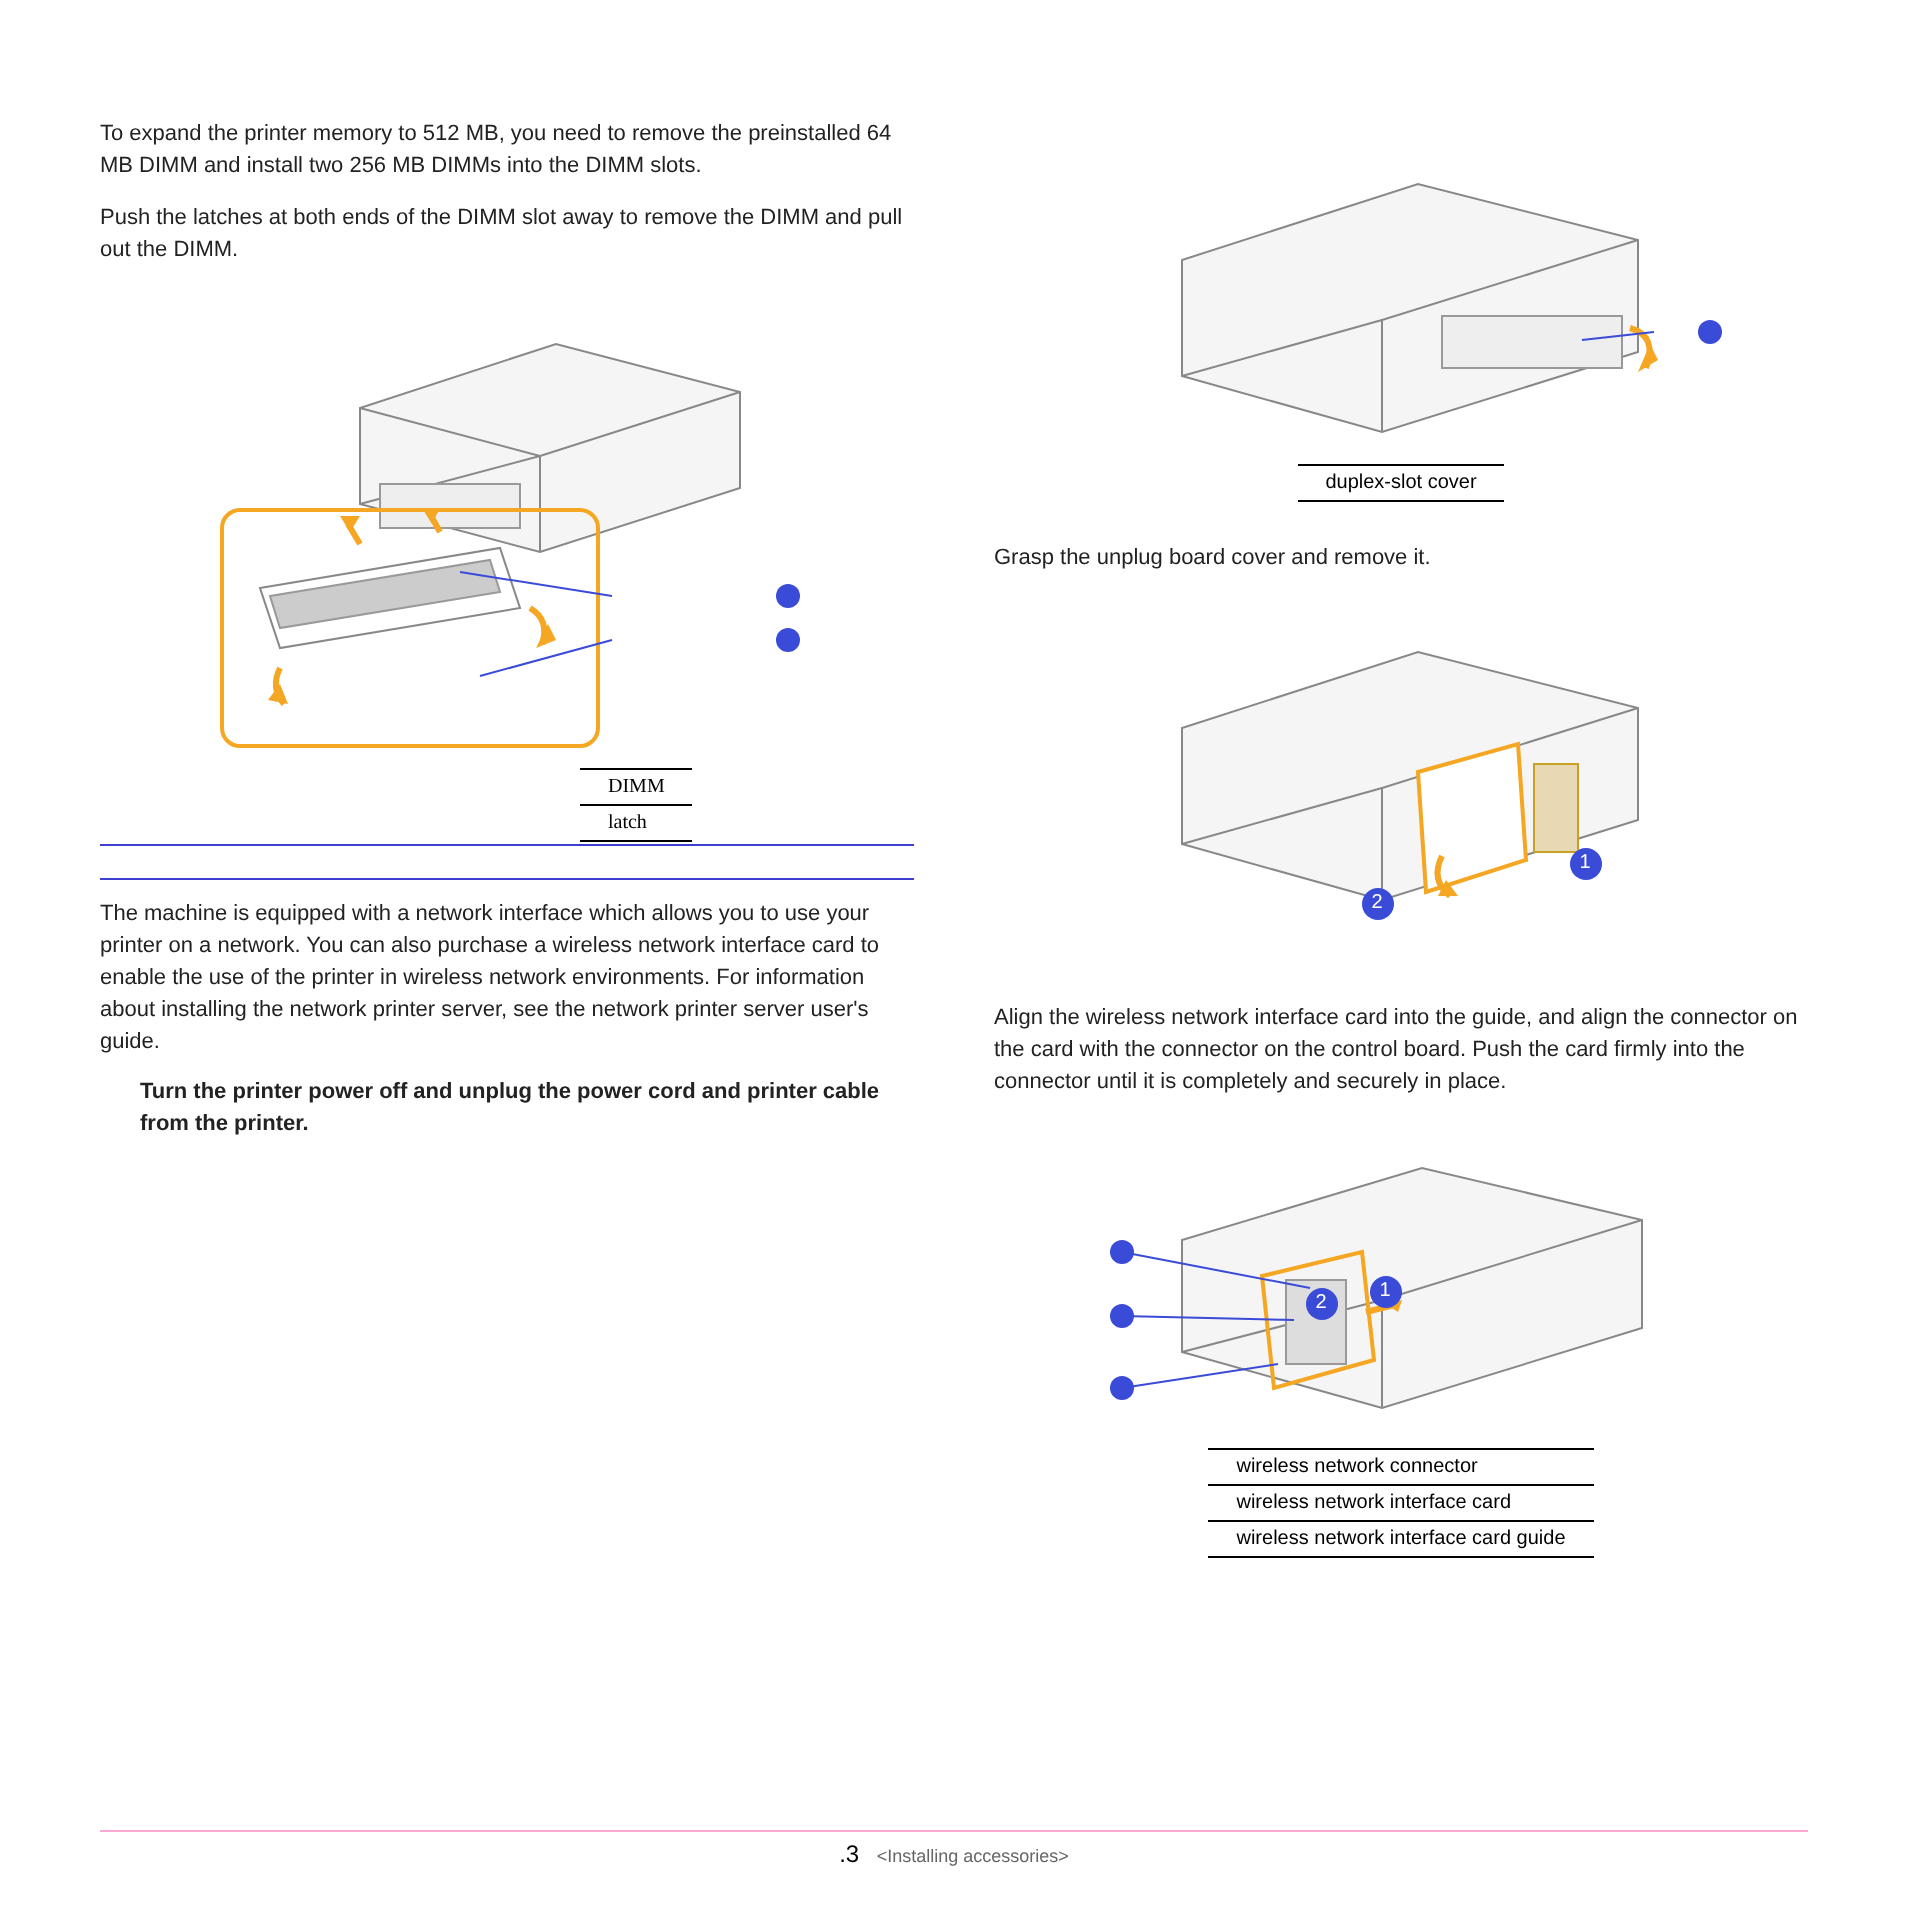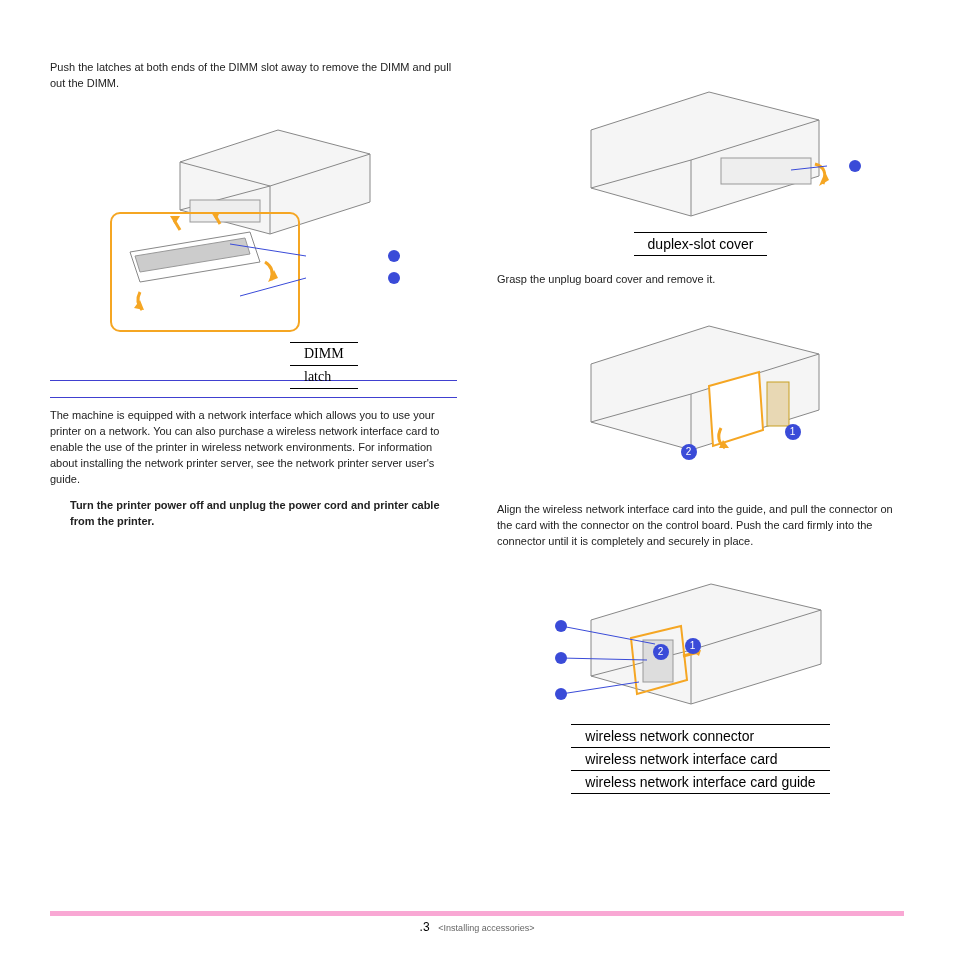--- a/index.html
+++ b/index.html
@@ -45,21 +45,21 @@
     height: 180px;
     position: relative;
     margin: 0 auto;
   }
   .printer-iso svg { width: 100%; height: 100%; }
 
   
   .label-table {
     border-collapse: collapse;
     margin: 4px auto 12px auto;
-    font-size: 14px;
+    font-size: 10px;
   }
   .label-table td { padding: 3px 14px; border-top: 1px solid #000; border-bottom: 1px solid #000; }
 
   .callout-badge {
     display: inline-flex;
     width: 16px; height: 16px;
     background:#3a4bd8;
     color:#fff;
     font-size:10px;
     border-radius:50%;
@@ -68,21 +68,21 @@
   }
   .callout-dot {
     position:absolute;
     width:12px; height:12px; border-radius:50%; background:#3a4bd8;
   }
 
   .footer {
     position:absolute;
     bottom: 20px;
     left: 0; right: 0;
-    border-top: 5px solid #f9a8d4;
+    border-top: 1px solid #f9a8d4;
     font-size: 10px;
     color:#444;
     text-align:center;
     padding-top:4px;
     margin: 0 50px;
   }
   .footer .pg { font-size: 12px; color:#000; margin-right:6px; }
   .footer .sec { font-size: 9px; color:#666; }
 
   .highlight-box {
@@ -94,20 +94,21 @@
   .dimm-callout {
     position:relative; width:190px; height:120px; margin:-30px 0 0 60px;
   }
 </style>
 </head>
 <body>
 
 <div class="page">
 
   <div class="col">
+    <p>To expand the printer memory to 512 MB, you need to remove the preinstalled 64 MB DIMM and install two 256 MB DIMMs into the DIMM slots.</p>
     <p>Push the latches at both ends of the DIMM slot away to remove the DIMM and pull out the DIMM.</p>
 
     <div class="figure" style="height:260px;font-family:Liberation Serif, serif;">
       <div class="printer-iso" style="width:230px;height:140px;margin:0 auto 0 110px;">
         <svg viewBox="0 0 230 140">
           <polygon points="20,108 110,132 210,100 210,52 118,28 20,60" fill="#f5f5f5" stroke="#888" stroke-width="1"></polygon>
           <polyline points="110,132 110,84 210,52" fill="none" stroke="#888"></polyline>
           <polyline points="20,108 110,84" fill="none" stroke="#888"></polyline>
           <polyline points="20,60 110,84" fill="none" stroke="#888"></polyline>
           <rect x="30" y="98" width="70" height="22" fill="#eee" stroke="#999"></rect>
@@ -189,21 +190,21 @@
           <polygon points="138,88 188,74 192,132 142,148" fill="#fff" stroke="#f5a623" stroke-width="2"></polygon>
           <path d="M150 130 q-6 12 4 20" fill="none" stroke="#f5a623" stroke-width="3"></path>
           <polygon points="158,150 148,150 152,142" fill="#f5a623"></polygon>
           <rect x="196" y="84" width="22" height="44" fill="#e8d8b4" stroke="#c8a023"></rect>
         </svg>
         <div class="callout-badge" style="left:110px; bottom:8px;">2</div>
         <div class="callout-badge" style="right:30px; bottom:28px;">1</div>
       </div>
     </div>
 
-    <p>Align the wireless network interface card into the guide, and pull the connector on the card with the connector on the control board. Push the card firmly into the connector until it is completely and securely in place.</p>
+    <p>Align the wireless network interface card into the guide, and align the connector on the card with the connector on the control board. Push the card firmly into the connector until it is completely and securely in place.</p>
 
     <div class="figure" style="height:200px;">
       <div class="printer-iso" style="width:280px;height:160px;">
         <svg viewBox="0 0 280 160">
           <polygon points="30,116 130,144 260,104 260,50 150,24 30,60" fill="#f5f5f5" stroke="#888"></polygon>
           <polyline points="130,144 130,90 260,50" fill="none" stroke="#888"></polyline>
           <polyline points="30,116 130,90" fill="none" stroke="#888"></polyline>
           <polygon points="70,78 120,66 126,120 76,134" fill="none" stroke="#f5a623" stroke-width="2"></polygon>
           <rect x="82" y="80" width="30" height="42" fill="#ddd" stroke="#999"></rect>
           <path d="M122 96 l16 -4" stroke="#f5a623" stroke-width="3"></path>

